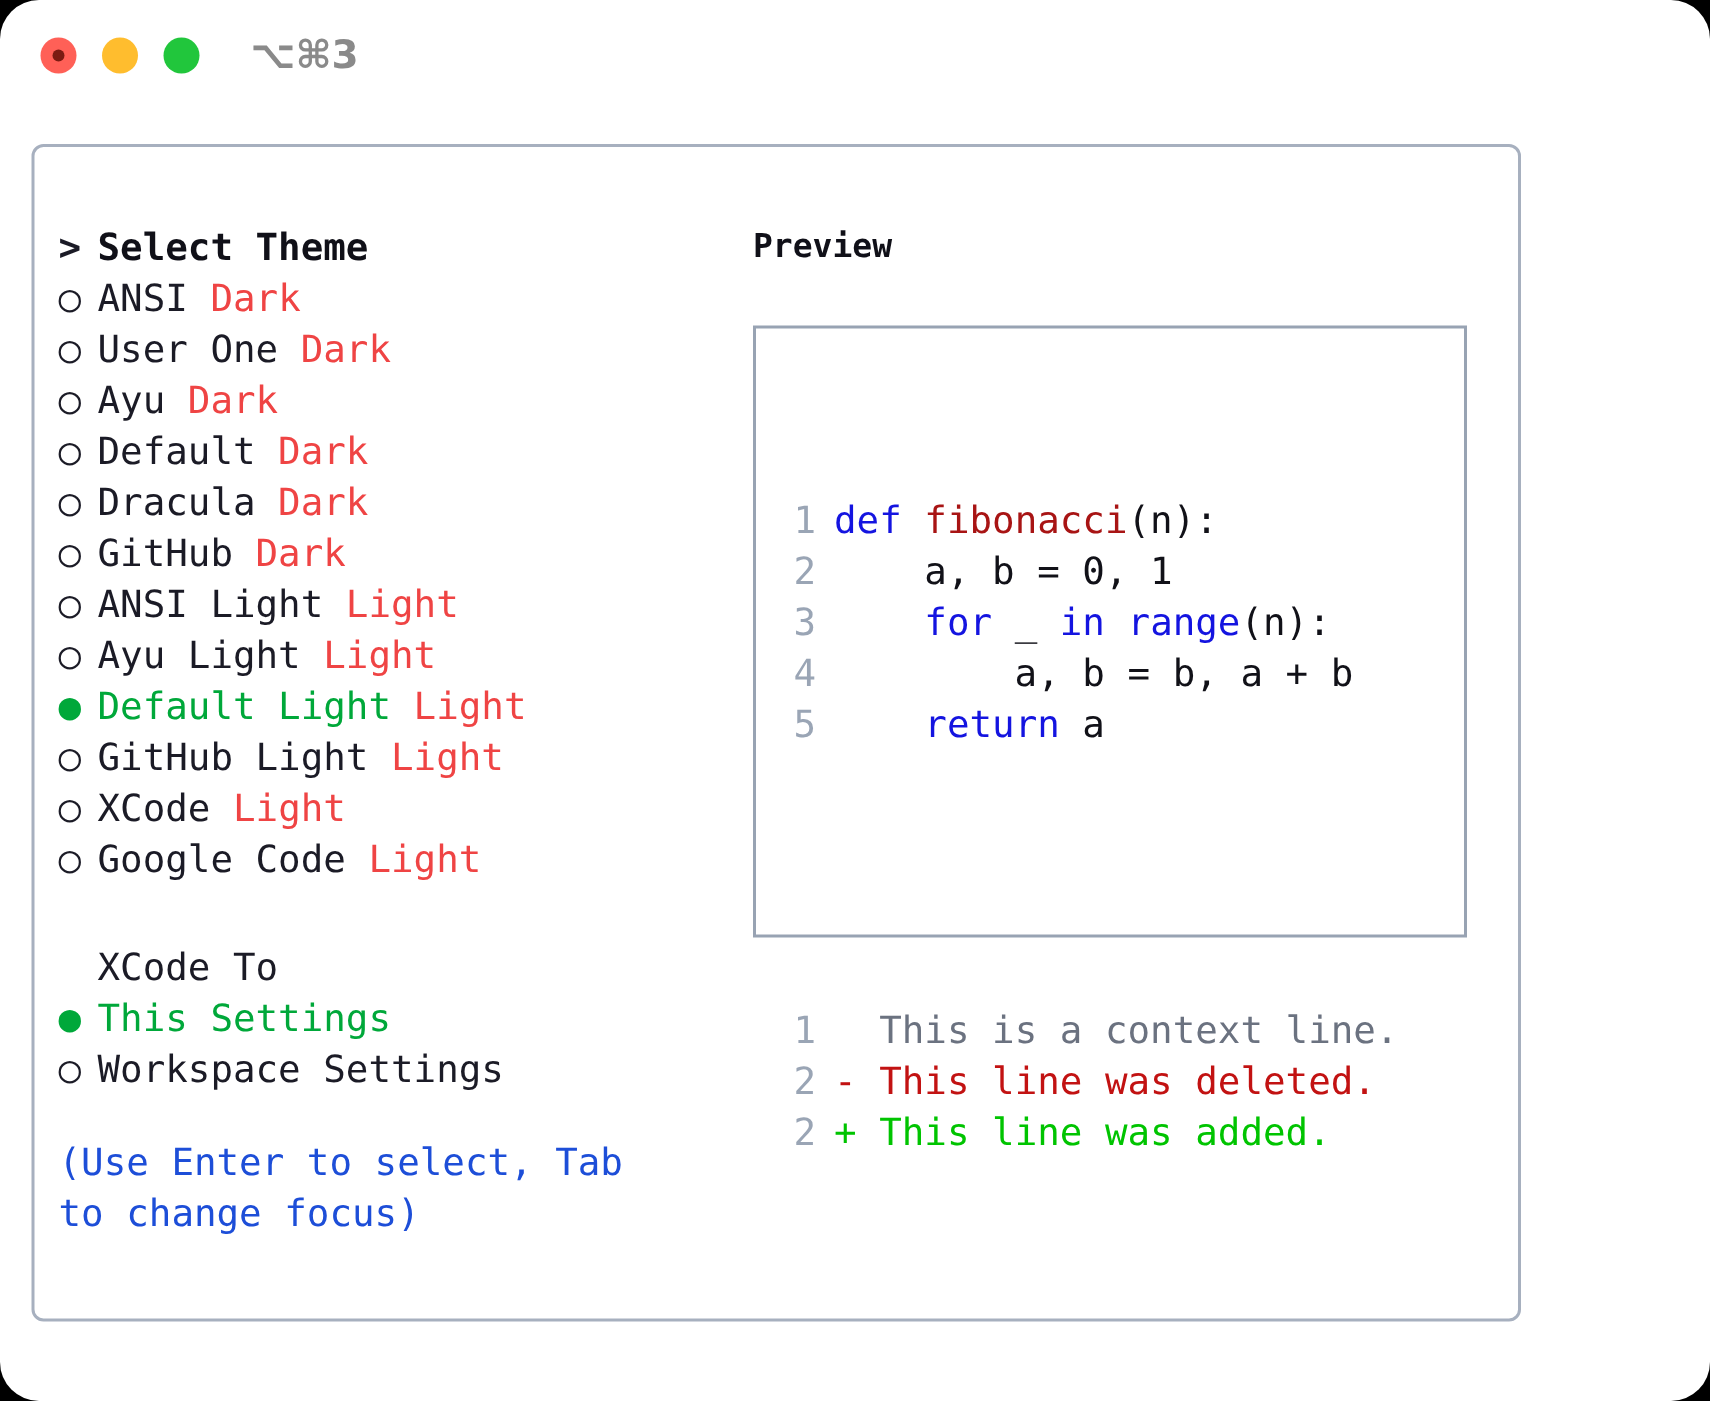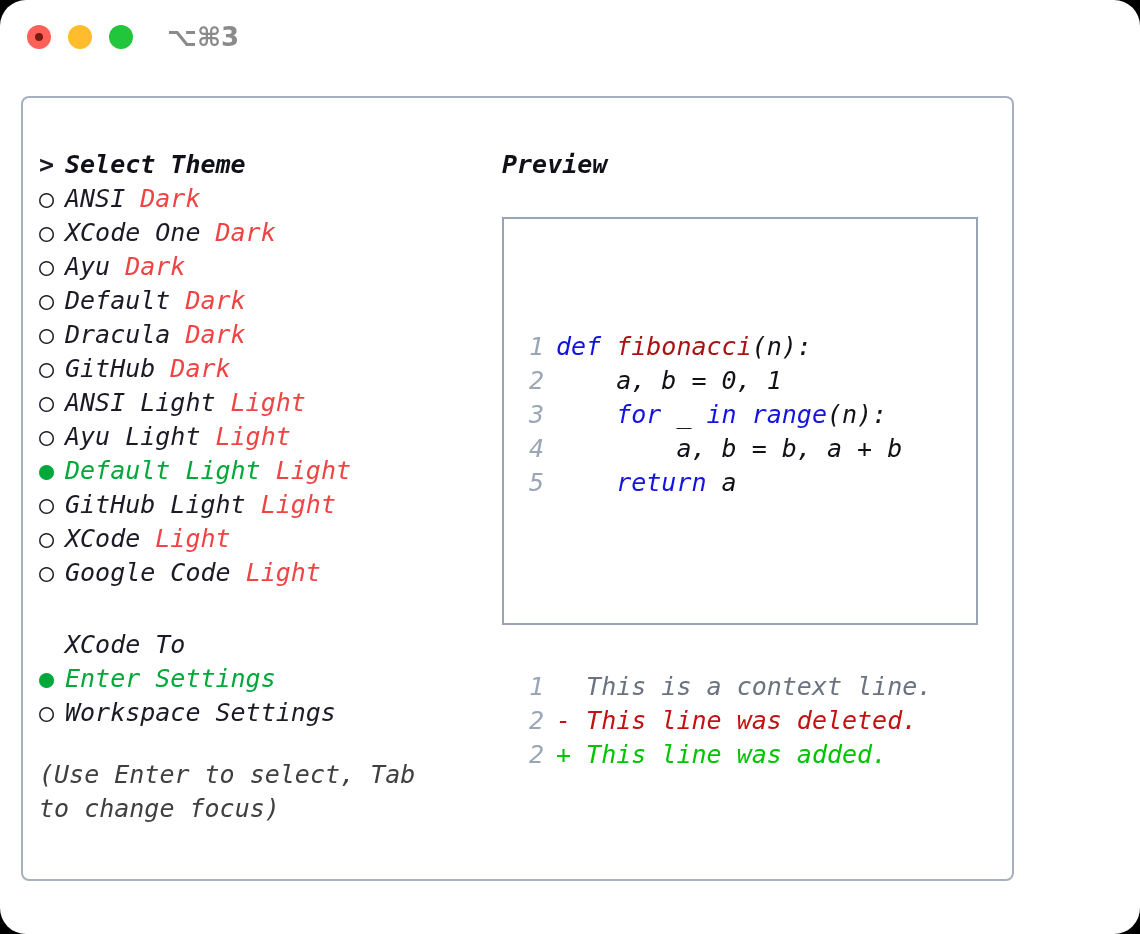--- a/index.html
+++ b/index.html
@@ -72,21 +72,20 @@
   .panel {
     position: absolute;
     left: 21px;
     top: 96px;
     width: 993px;
     height: 785px;
     border: 2px solid #a7b0bf;
     border-radius: 8px;
     background: #ffffff;
     box-sizing: border-box;
-    font-style: italic;
   }
 
   .columns {
     position: absolute;
     left: 0; top: 0;
     width: 100%;
     height: 100%;
   }
 
   
@@ -121,33 +120,33 @@
   .tag {
     color: #ef4444;
   }
 
   .spacer-lg { height: 38px; }
 
   .hint {
     margin-top: 28px;
     font-size: 25px;
     line-height: 34px;
-    color: #404040;
+    color: #1d4ed8;
     width: 400px;
   }
 
   
   .right-col {
     position: absolute;
     left: 479px;
     top: 50px;
     width: 500px;
   }
   .preview-title {
-    font-size: 25px;
+    font-size: 22px;
     font-weight: bold;
     color: #101018;
     line-height: 34px;
   }
   .preview-box {
     margin-top: 35px;
     width: 476px;
     height: 408px;
     border: 2px solid #98a3b3;
     background: #ffffff;
@@ -199,41 +198,41 @@
     <div class="columns">
 
       <div class="left-col">
 
         <div class="row section-head">
           <span class="marker">&gt;</span><span>Select Theme</span>
         </div>
 
         <div id="theme-items">
             <div class="row"><span class="marker">○</span><span>ANSI</span><span class="tag"> Dark</span></div>
-            <div class="row"><span class="marker">○</span><span>XCode One</span><span class="tag"> Dark</span></div>
+            <div class="row"><span class="marker">○</span><span>User One</span><span class="tag"> Dark</span></div>
             <div class="row"><span class="marker">○</span><span>Ayu</span><span class="tag"> Dark</span></div>
             <div class="row"><span class="marker">○</span><span>Default</span><span class="tag"> Dark</span></div>
             <div class="row"><span class="marker">○</span><span>Dracula</span><span class="tag"> Dark</span></div>
             <div class="row"><span class="marker">○</span><span>GitHub</span><span class="tag"> Dark</span></div>
             <div class="row"><span class="marker">○</span><span>ANSI Light</span><span class="tag"> Light</span></div>
             <div class="row"><span class="marker">○</span><span>Ayu Light</span><span class="tag"> Light</span></div>
             <div class="row selected"><span class="marker">●</span><span>Default Light</span><span class="tag"> Light</span></div>
             <div class="row"><span class="marker">○</span><span>GitHub Light</span><span class="tag"> Light</span></div>
             <div class="row"><span class="marker">○</span><span>XCode</span><span class="tag"> Light</span></div>
             <div class="row"><span class="marker">○</span><span>Google Code</span><span class="tag"> Light</span></div>
           </div>
 
         <div class="spacer-lg"></div>
 
         <div class="row">
           <span class="marker"></span><span>XCode To</span>
         </div>
 
         <div id="apply-items">
-            <div class="row selected"><span class="marker">●</span><span>Enter Settings</span></div>
+            <div class="row selected"><span class="marker">●</span><span>This Settings</span></div>
             <div class="row"><span class="marker">○</span><span>Workspace Settings</span></div>
           </div>
 
         <div class="hint">(Use Enter to select, Tab to change focus)</div>
       </div>
 
       <div class="right-col">
         <div class="preview-title">Preview</div>
 
         <div class="preview-box">

